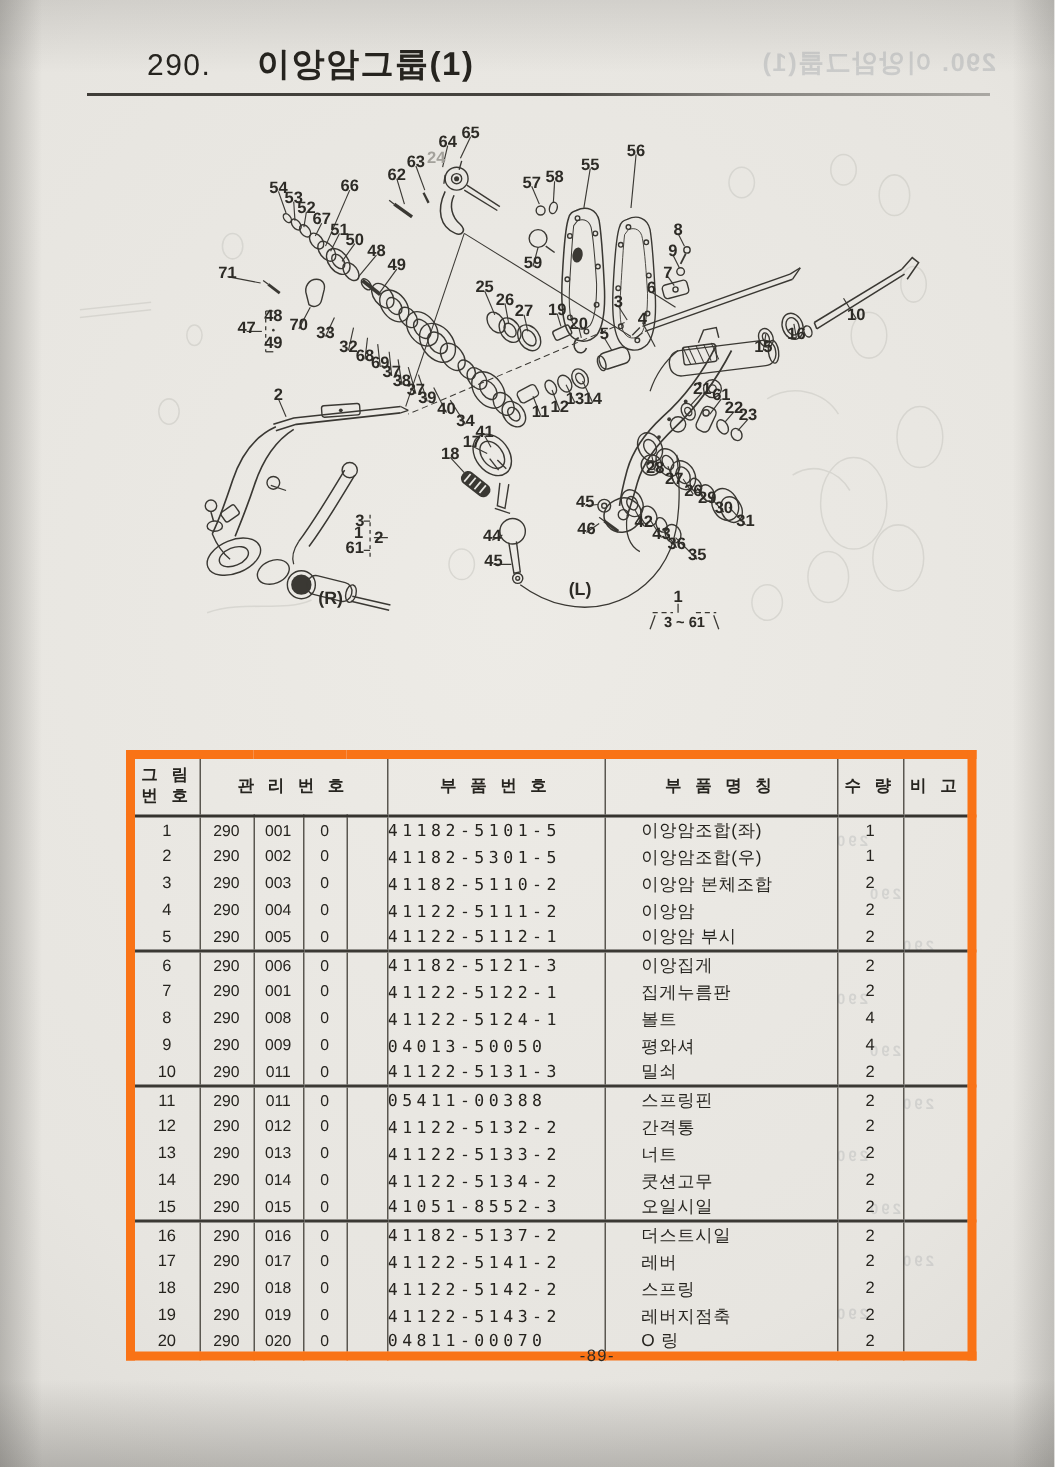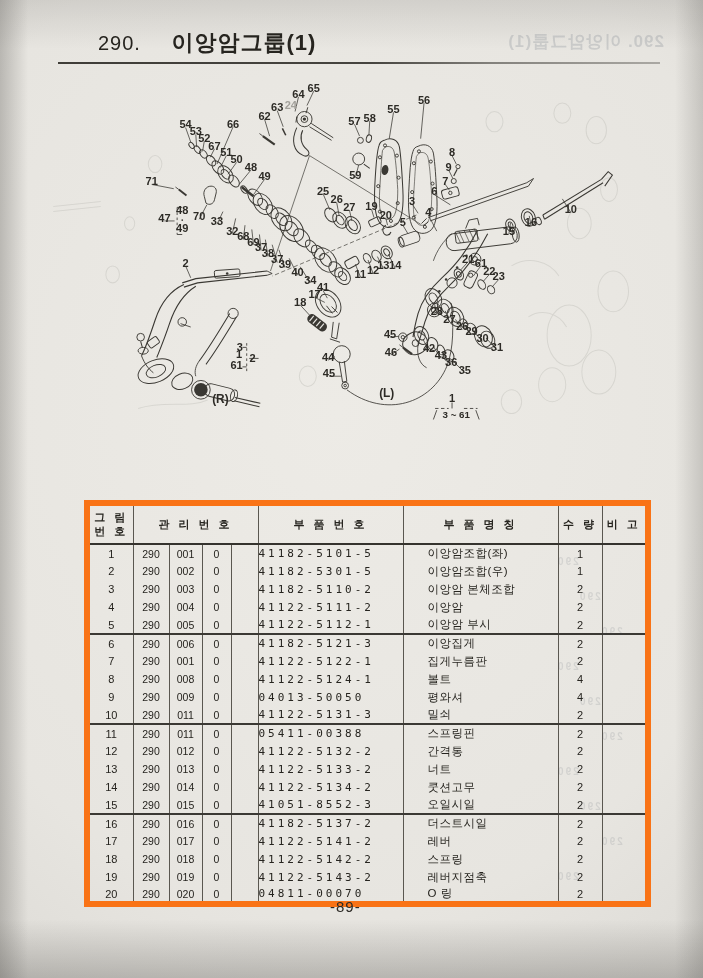--- a/index.html
+++ b/index.html
@@ -25,21 +25,21 @@
   .parts thead th{height:37px;font-size:11px;font-weight:600;letter-spacing:3px;text-align:center;
     border-bottom:2px solid #35332e;line-height:1.25;}
   .parts tbody tr{height:18px;}
   .parts tbody tr td{border-top:none;border-bottom:none;}
   .parts tbody tr.grp td{border-bottom:2px solid #3b3934;}
   td.c{text-align:center;font-size:10.5px;}
   td.fig{text-align:center;font-size:11px;}
   td.part{font-family:"DejaVu Sans Mono",monospace;font-size:11px;letter-spacing:3px;}
   td.name{padding-left:24px;font-size:11.5px;letter-spacing:.5px;}
   td.qty{text-align:center;font-size:11px;}
-  .pageno{position:absolute;left:330px;top:898px;width:80px;text-align:left;font-size:15px;letter-spacing:1px;color:#2c2a25;}
+  .pageno{position:absolute;left:330px;top:898px;width:80px;text-align:right;font-size:11px;letter-spacing:1px;color:#2c2a25;}
   .tghost{position:absolute;opacity:.12;color:#3e4856;font-size:10px;font-weight:700;transform:scaleX(-1);pointer-events:none;letter-spacing:2px;}
 </style>
 </head>
 <body>
 
 <div class="vignette"></div>
 
 <div class="hdr">
   <span class="num">290.</span>
   <span class="ttl">이앙암그룹(1)</span>

